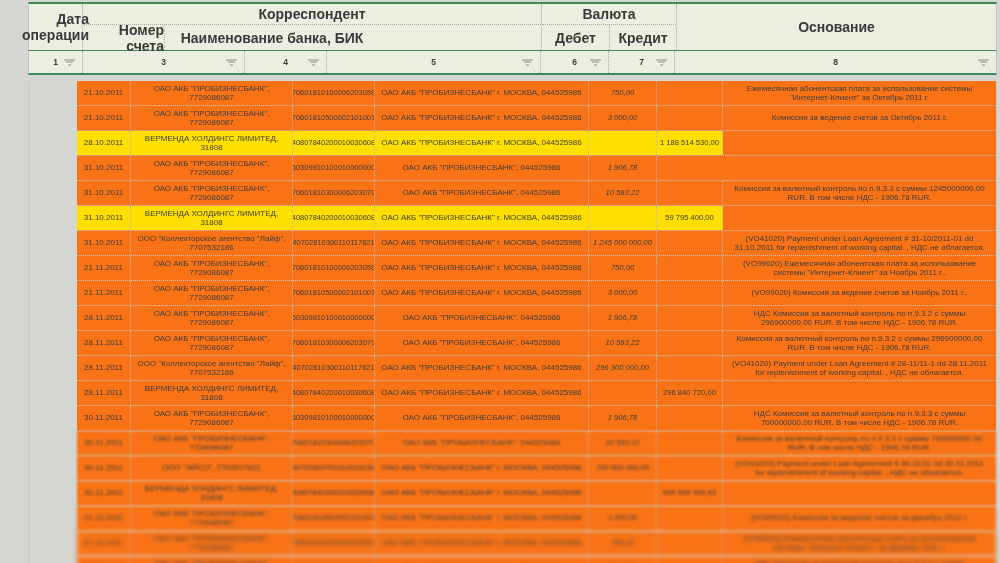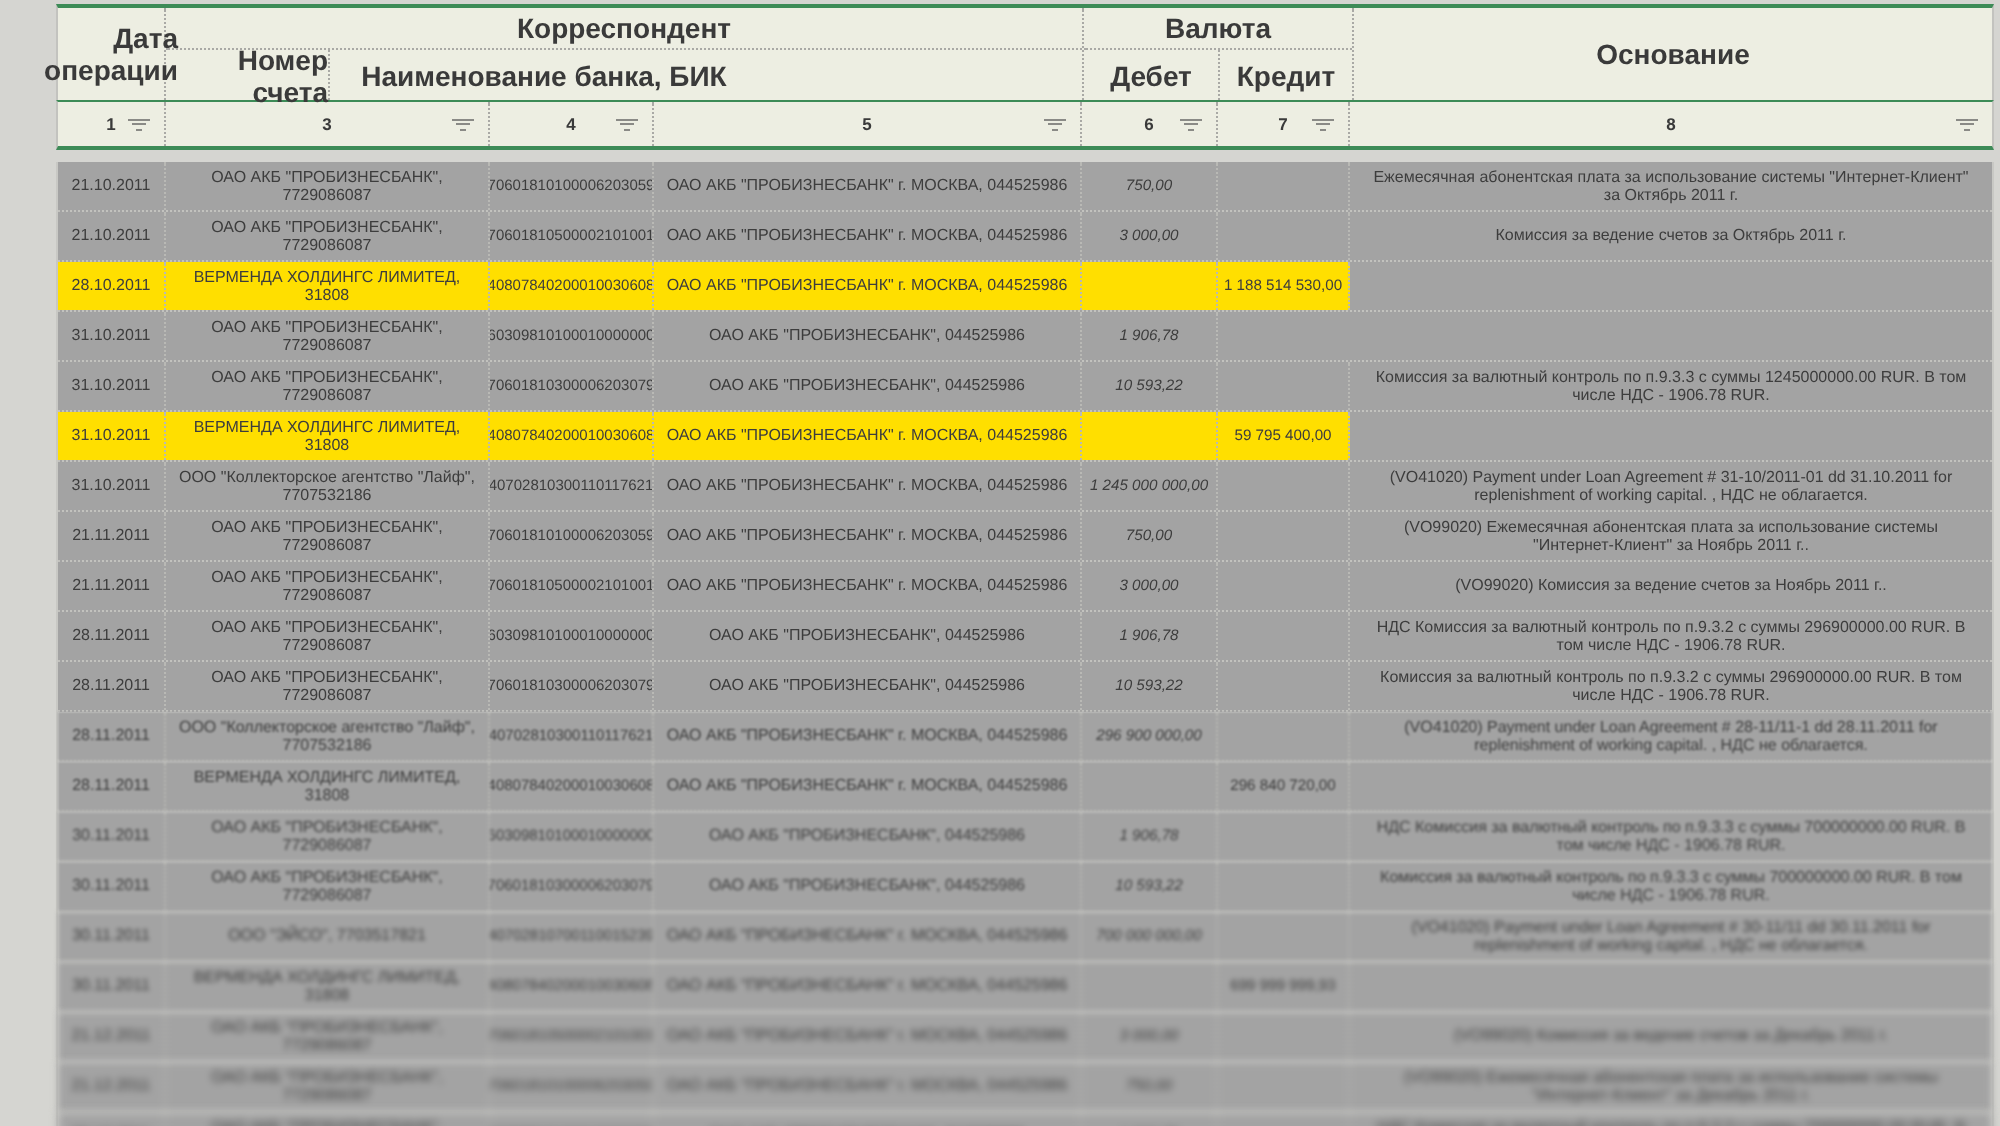--- a/index.html
+++ b/index.html
@@ -56,21 +56,21 @@
     display:inline-block;width:11px;height:9px;}
   .funnel i{display:block;height:1px;background:#8a8a86;margin:1.5px auto 0;}
   .funnel i:nth-child(1){width:11px;}
   .funnel i:nth-child(2){width:7px;}
   .funnel i:nth-child(3){width:3px;}
 
   .gap{height:6px;}
 
   
   #rows{border-left:1px solid #c8c8c4;border-right:1px solid #c8c8c4;}
-  .row{display:flex;min-height:24px;background:#a3a3a3;border-bottom:1px dotted #c2c2be;}
+  .row{display:flex;min-height:24px;background:#f97316;border-bottom:1px dotted #c2c2be;margin-left:48px;}
   .cell{
     box-sizing:border-box;display:flex;align-items:center;justify-content:center;
     text-align:center;font-size:8px;line-height:1.15;color:#3d3d3d;
     padding:1px 3px;border-right:1px dotted #b9b9b5;overflow:hidden;
   }
   .cell:last-child{border-right:none;}
   .c-date{width:54px;}
   .c-name{width:162px;}
   .c-acct{width:82px;font-size:7.5px;padding:1px 0;white-space:nowrap;}
   .c-bank{width:214px;}

